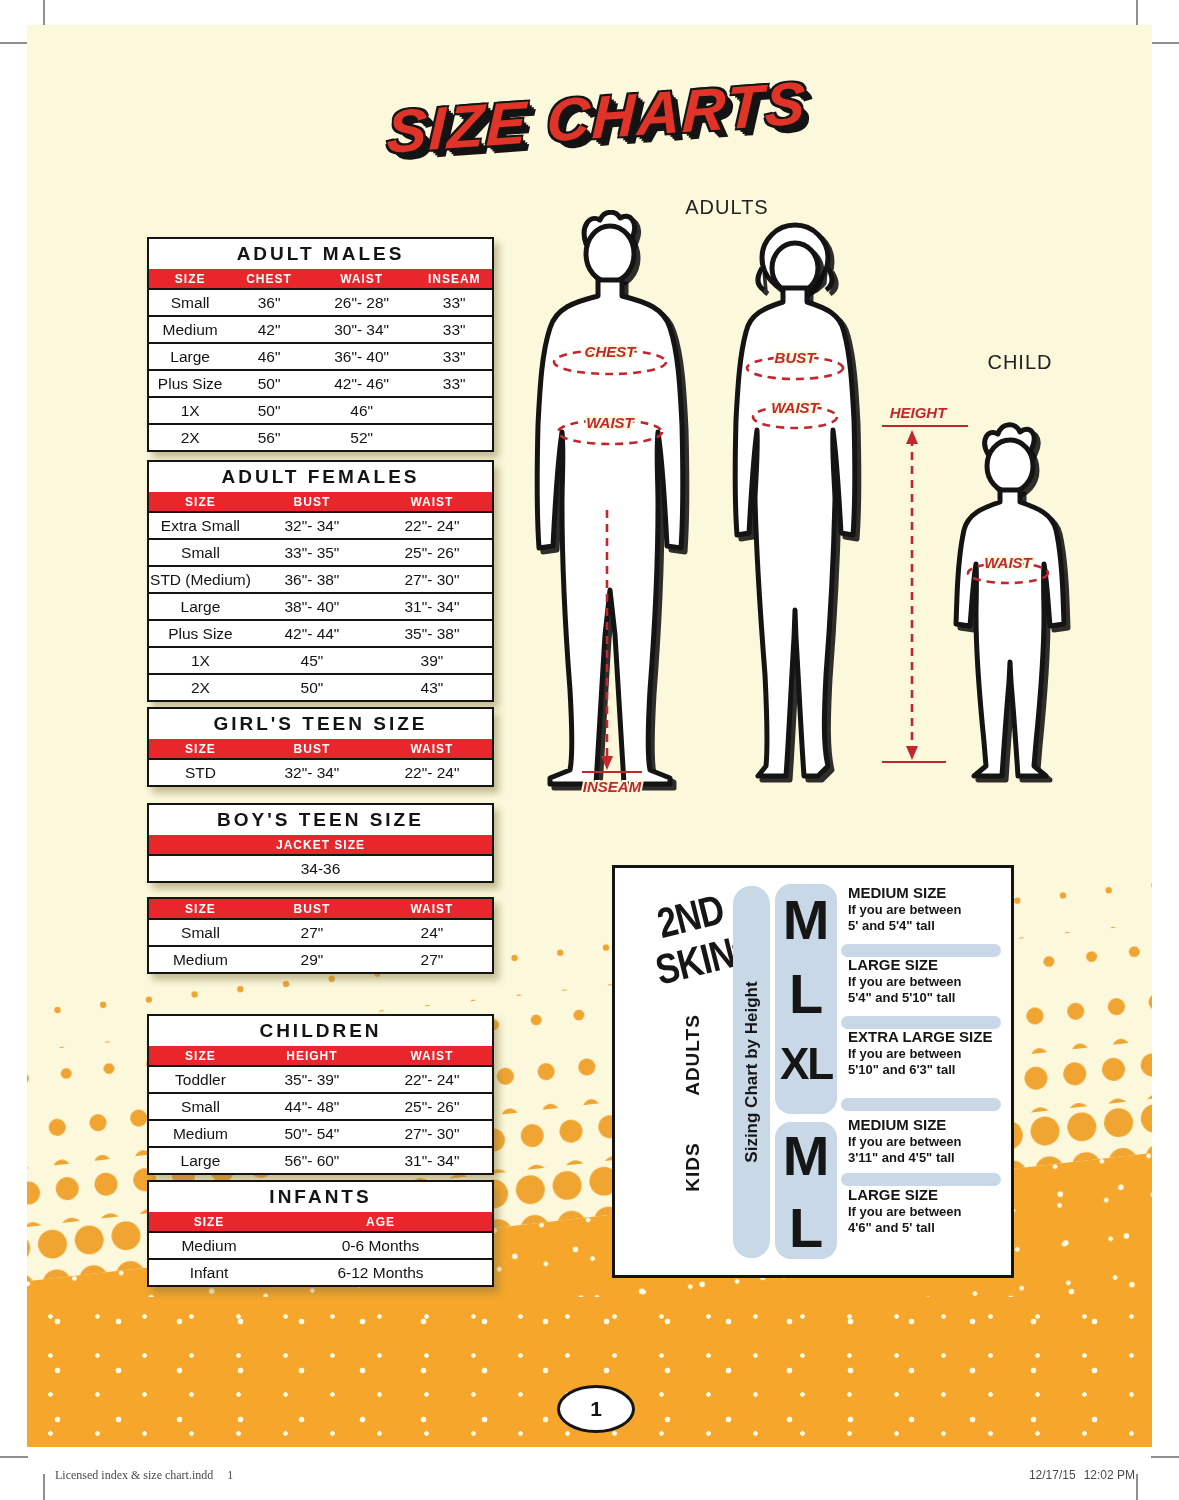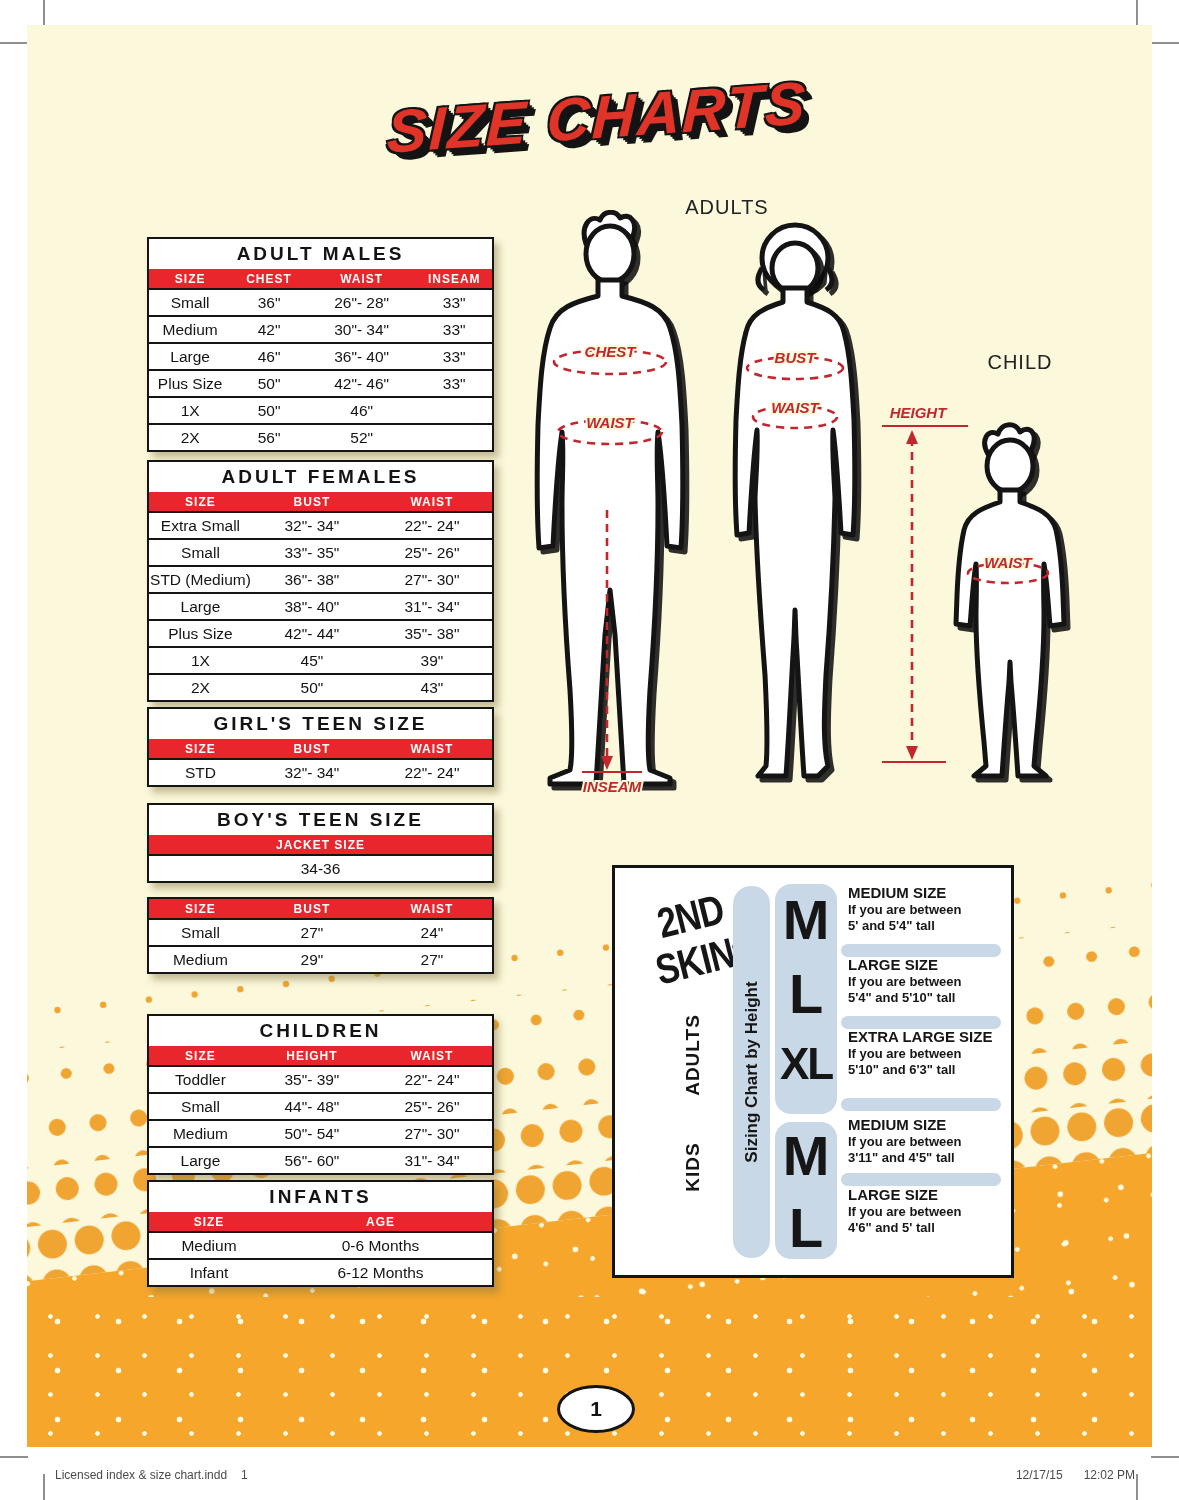--- a/index.html
+++ b/index.html
@@ -80,24 +80,24 @@
   .size-sec{position:absolute;left:233px;width:158px;color:#161616;}
   .size-sec .sec-title{font-size:15px;font-weight:800;line-height:18px;white-space:nowrap;}
   .size-sec .sec-line{font-size:13px;font-weight:600;line-height:16px;white-space:nowrap;}
 
   
   .page-badge{position:absolute;left:530px;top:1360px;width:72px;height:42px;background:#fff;border:3px solid #141414;
       border-radius:50%;z-index:3;display:flex;align-items:center;justify-content:center;
       font-weight:bold;font-size:21px;color:#141414;}
 
   
-  .footer-left{position:absolute;left:55px;top:1468px;font-size:12px;color:#4a4a4a;}
+  .footer-left{position:absolute;left:55px;top:1468px;font-size:12px;color:#4a4a4a;font-family:Liberation Serif, serif;}
   .footer-left .fnum{margin-left:14px;}
   .footer-right{position:absolute;right:44px;top:1468px;font-size:12px;color:#4a4a4a;}
-  .footer-right .ftime{margin-left:21px;}
+  .footer-right .ftime{margin-left:8px;}
 </style>
 </head>
 <body>
 
 <div class="canvas">
 
   <div class="mark" style="left:43px;top:0;width:2px;height:26px;"></div>
   <div class="mark" style="left:0;top:42px;width:28px;height:2px;"></div>
   <div class="mark" style="left:1136px;top:0;width:2px;height:26px;"></div>
   <div class="mark" style="left:1151px;top:42px;width:28px;height:2px;"></div>

